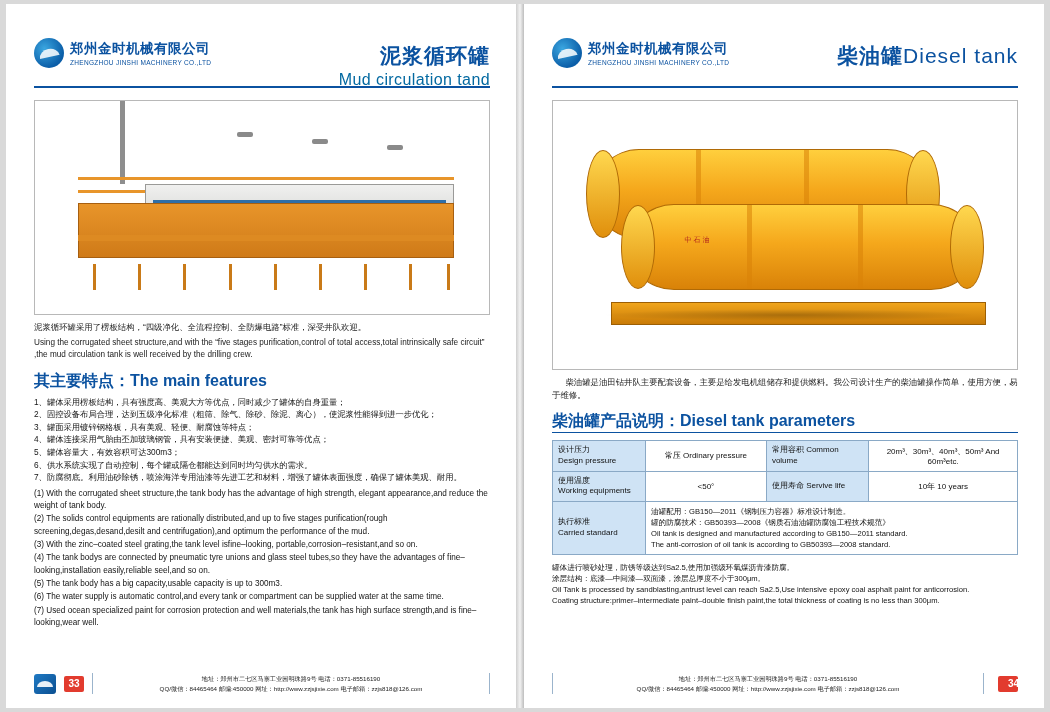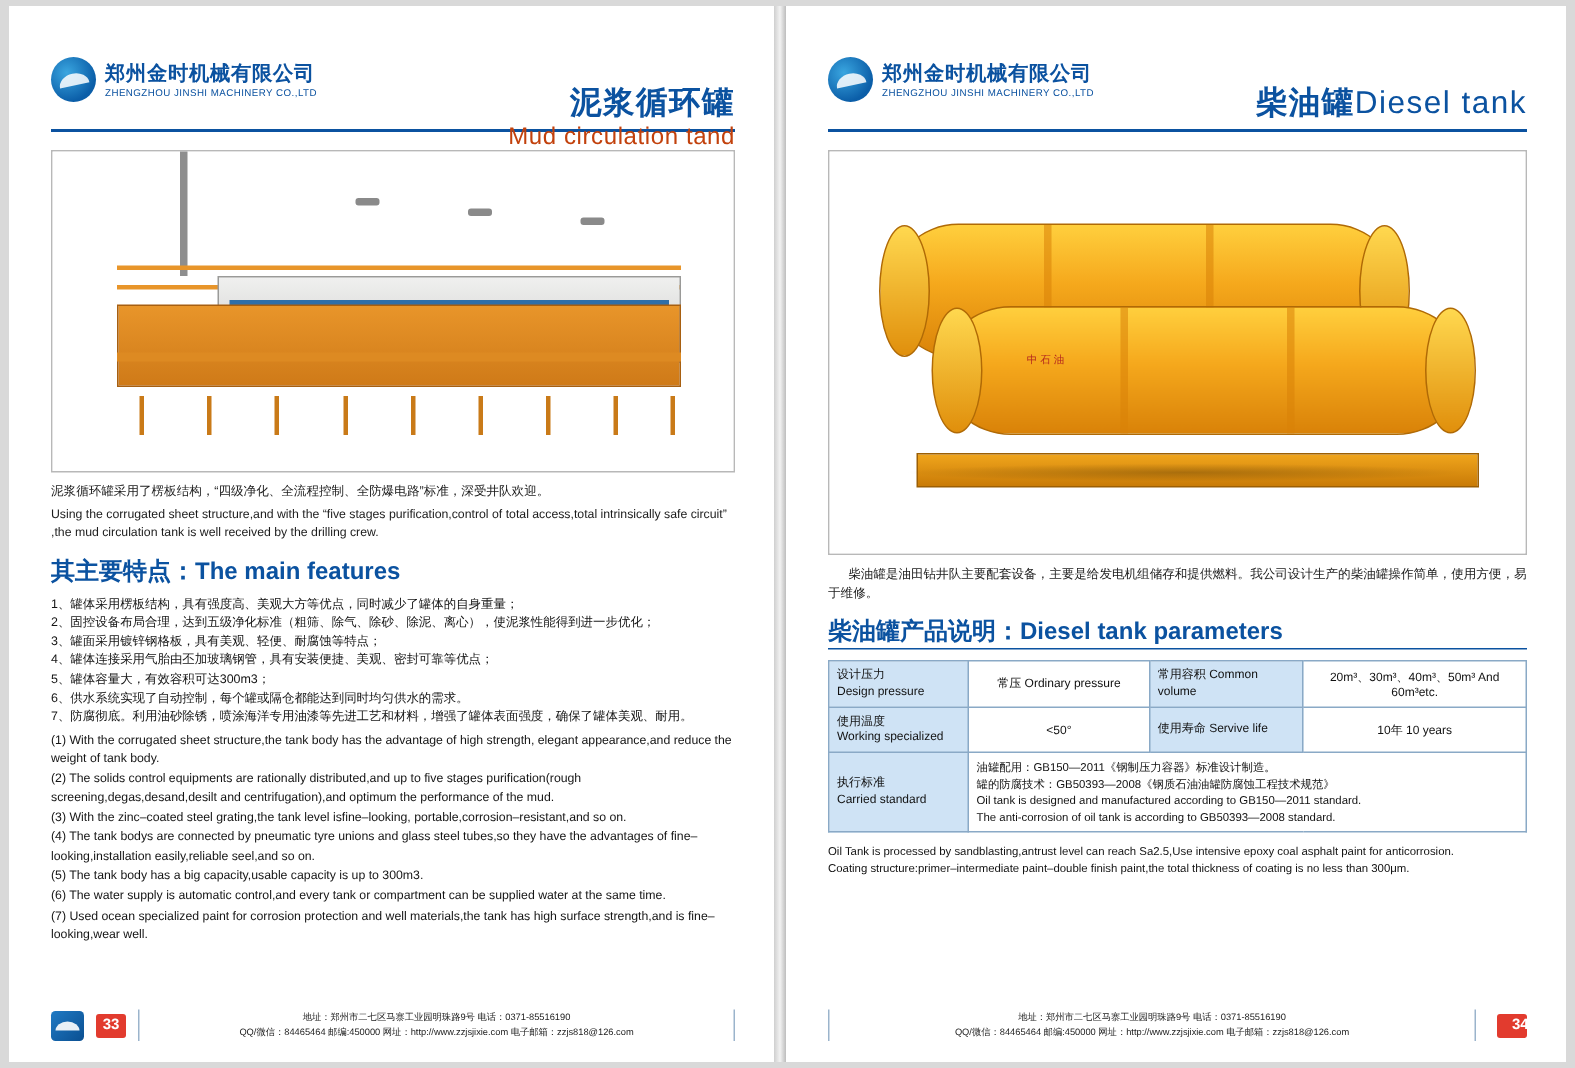--- a/index.html
+++ b/index.html
@@ -31,23 +31,23 @@
     background:radial-gradient(circle at 35% 35%, #3aa6e0, #0b5ea8 70%);
     position:relative; flex:0 0 auto;
   }
   .logo-mark::after {
     content:""; position:absolute; left:5px; top:11px;
     width:20px; height:8px; border-radius:50%/100% 100% 0 0;
     background:#ffffff; opacity:.85; transform:rotate(-12deg);
   }
   .logo-cn { font-size:13.5px; font-weight:bold; color:#0b52a0; letter-spacing:.5px; }
   .logo-en { font-size:6.5px; color:#0b52a0; letter-spacing:.3px; margin-top:1px; }
-  .title-block { position:absolute; right:0; top:16px; text-align:right; }
+  .title-block { position:absolute; right:0; top:4px; text-align:right; }
   .title-cn { font-size:21px; color:#0b52a0; font-weight:bold; letter-spacing:1px; }
-  .title-en { font-size:16px; color:#c2410c; letter-spacing:.4px; margin-top:1px; }
+  .title-en { font-size:16px; color:#0369a1; letter-spacing:.4px; margin-top:1px; }
   .hdr-rule { height:2px; background:#0b52a0; margin-top:4px; }
 
   
   .photo {
     margin-top:12px; border:1px solid #b8b8b8; background:#ffffff;
     position:relative; overflow:hidden;
   }
   .photo.left-photo { height:215px; }
   .photo.right-photo { height:270px; }
   .sky { position:absolute; inset:0; background:#ffffff; }
@@ -311,21 +311,21 @@
             <td class="val">常压 Ordinary pressure</td>
             <td class="lbl2">
               <span>常用容积</span>
               <span>Common volume</span>
             </td>
             <td class="val2">20m³、30m³、40m³、50m³ And 60m³etc.</td>
           </tr>
           <tr>
             <td class="lbl">
               <div>使用温度</div>
-              <div>Working specialized</div>
+              <div>Working equipments</div>
             </td>
             <td class="val">&lt;50°</td>
             <td class="lbl2">
               <span>使用寿命</span>
               <span>Servive life</span>
             </td>
             <td class="val2">10年 10 years</td>
           </tr>
           <tr>
             <td class="lbl">
@@ -336,20 +336,22 @@
               <div style="white-space:pre-line;">油罐配用：GB150—2011《钢制压力容器》标准设计制造。
 罐的防腐技术：GB50393—2008《钢质石油油罐防腐蚀工程技术规范》</div>
               <div style="white-space:pre-line;">Oil tank is designed and manufactured according to GB150—2011 standard.
 The anti-corrosion of oil tank is according to GB50393—2008 standard.</div>
             </td>
           </tr>
         </tbody>
       </table>
 
       <div class="note-box">
+        <div style="white-space:pre-line;">罐体进行喷砂处理，防锈等级达到Sa2.5,使用加强级环氧煤沥青漆防腐。
+涂层结构：底漆—中间漆—双面漆，涂层总厚度不小于300μm。</div>
         <div style="white-space:pre-line;">Oil Tank is processed by sandblasting,antrust level can reach Sa2.5,Use intensive epoxy coal asphalt paint for anticorrosion.
 Coating structure:primer–intermediate paint–double finish paint,the total thickness of coating is no less than 300μm.</div>
       </div>
     </div>
 
     <div class="footer right-foot">
       <div class="contact" style="white-space:pre-line;">地址：郑州市二七区马寨工业园明珠路9号        电话：0371-85516190
 QQ/微信：84465464       邮编:450000       网址：http://www.zzjsjixie.com       电子邮箱：zzjs818@126.com</div>
       <div class="pagenum right-num">34</div>
     </div>

